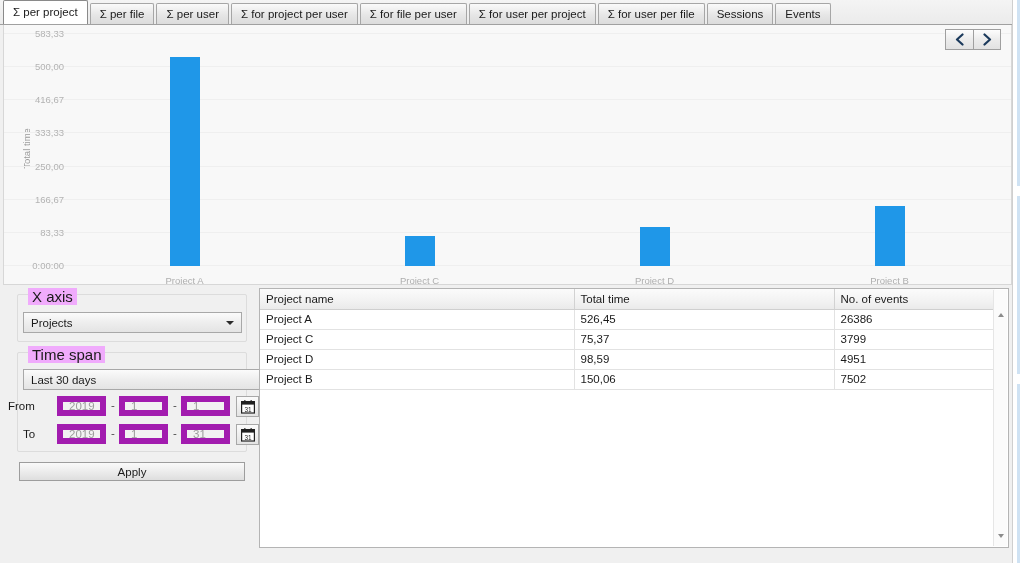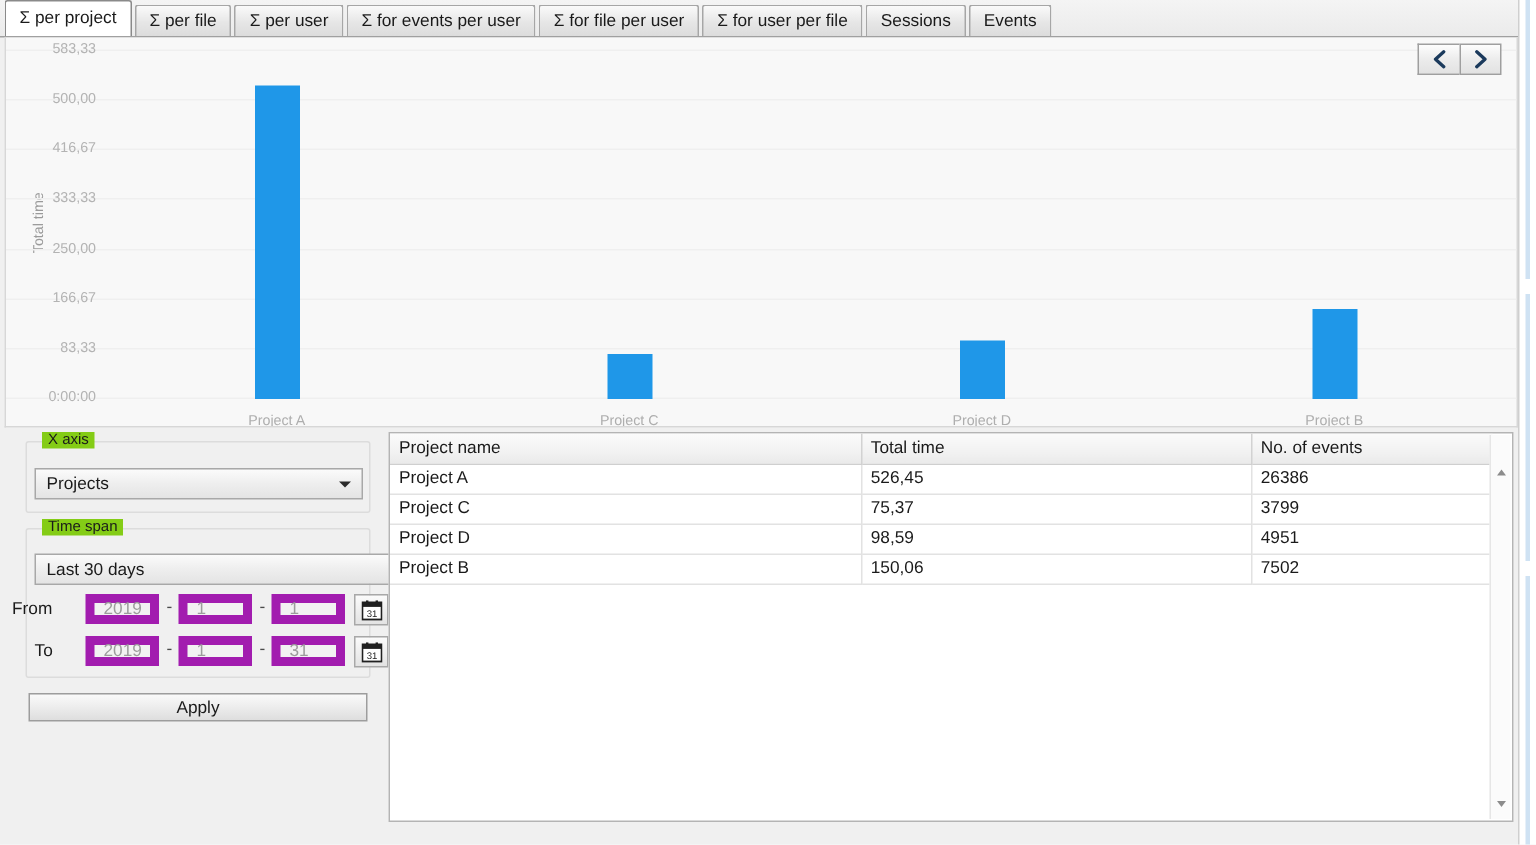--- a/index.html
+++ b/index.html
@@ -124,23 +124,23 @@
   }
   .group{
     position:absolute;
     border:1px solid #dcdcdc;
     border-radius:2px;
     box-sizing:border-box;
   }
   .group-title{
     position:absolute;
     top:-7px;left:10px;
-    background:#84cc16;
+    background:#f0abfc;
     padding:0 4px;
-    font-size:10px;
+    font-size:15px;
     color:#1a1a1a;
     white-space:nowrap;
   }
   .combo{
     position:absolute;
     height:21px;
     background:linear-gradient(to bottom,#fbfbfb 0%,#eeeeee 50%,#e4e4e4 100%);
     border:1px solid #a8a8a8;
     box-sizing:border-box;
     display:flex;align-items:center;
@@ -265,22 +265,23 @@
 </style>
 </head>
 <body>
 
 <div id="app">
 
   <div class="tabbar">
     <div class="tab active"><span>Σ per project</span></div>
     <div class="tab"><span>Σ per file</span></div>
     <div class="tab"><span>Σ per user</span></div>
-    <div class="tab"><span>Σ for events per user</span></div>
+    <div class="tab"><span>Σ for project per user</span></div>
     <div class="tab"><span>Σ for file per user</span></div>
+    <div class="tab"><span>Σ for user per project</span></div>
     <div class="tab"><span>Σ for user per file</span></div>
     <div class="tab"><span>Sessions</span></div>
     <div class="tab"><span>Events</span></div>
   </div>
 
   <div class="chart-panel">
 
     <div class="ylabel">Total time</div>
 
     <div id="grid-layer">

